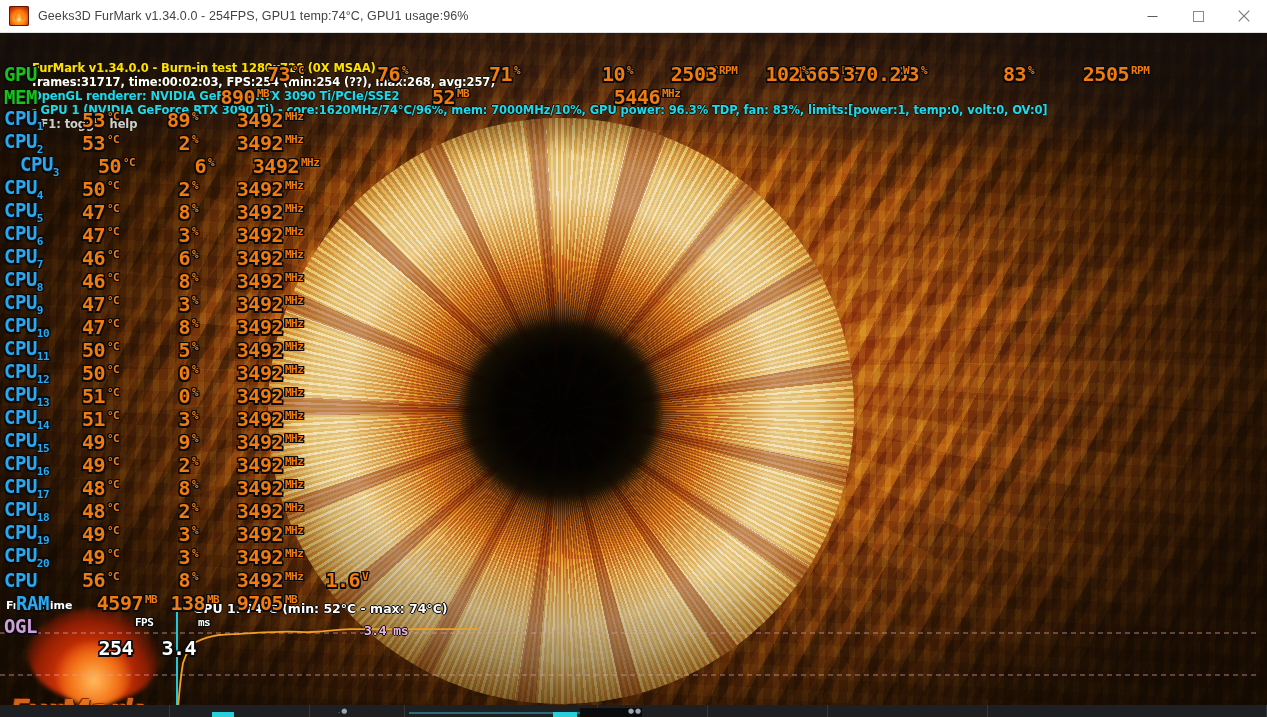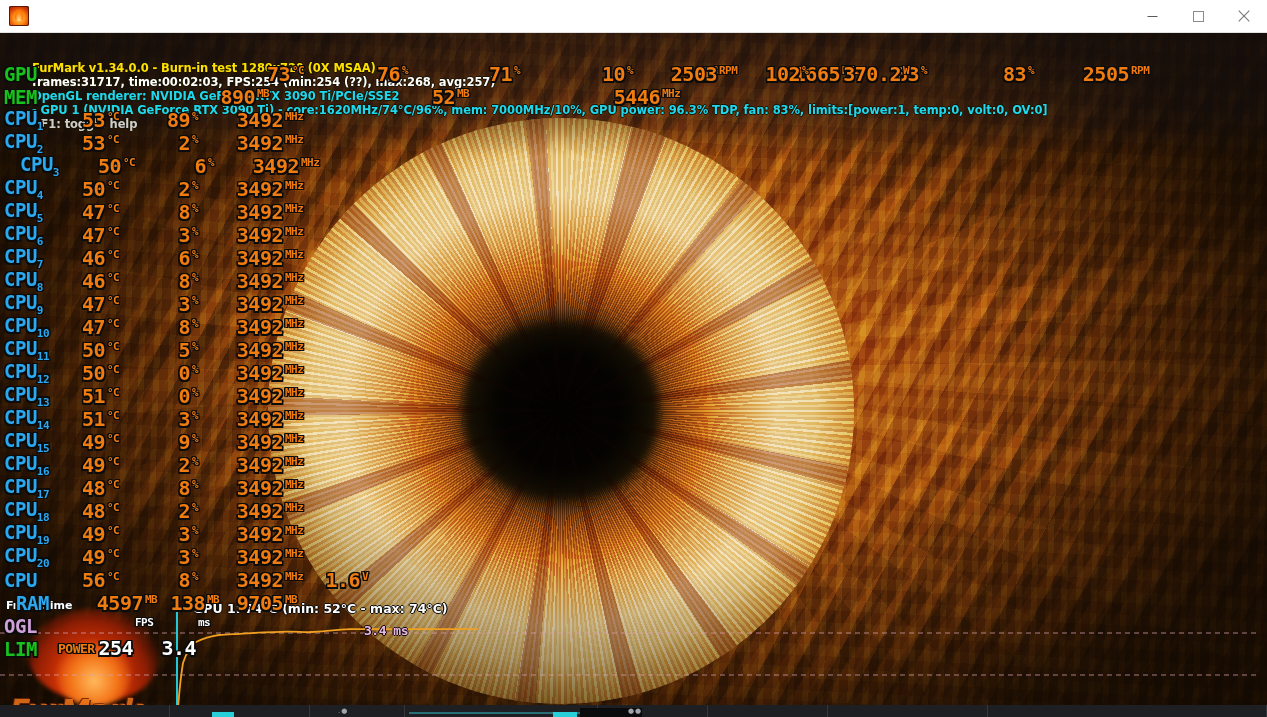--- a/index.html
+++ b/index.html
@@ -272,20 +272,21 @@
     position:absolute; bottom:0; height:9px; background:#0a0b0c;
   }
 </style>
 </head>
 <body>
 
 <div id="window">
 
   <div id="titlebar">
     <div class="tb-icon"></div>
+    <div class="tb-title">Geeks3D FurMark v1.34.0.0 - 254FPS, GPU1 temp:74°C, GPU1 usage:96%</div>
     <div class="tb-spacer"></div>
     <div class="tb-btn">
       <svg width="11" height="11" viewBox="0 0 11 11">
         <line x1="0.5" y1="5.5" x2="10.5" y2="5.5" stroke="#5a5a5a" stroke-width="1"></line>
       </svg>
     </div>
     <div class="tb-btn">
       <svg width="11" height="11" viewBox="0 0 11 11">
         <rect x="0.5" y="0.5" width="10" height="10" fill="none" stroke="#8a8a8a" stroke-width="1"></rect>
       </svg>
@@ -580,24 +581,20 @@
           <div class="osd-val" style="right: 984px;">9705</div>
           <div class="osd-unit" style="left: 285px; top: 2px;">MB</div>
         </div>
         <div class="osd-row" style="top: 581px;">
           <div class="osd-label lbl-ogl">OGL</div>
           <div class="osd-val white" style="right: 1134px;">254</div>
           <div class="osd-unit white" style="left: 135px; top: 2px;">FPS</div>
           <div class="osd-val white" style="right: 1071px;">3.4</div>
           <div class="osd-unit white" style="left: 198px; top: 2px;">ms</div>
         </div>
-        <div class="osd-row" style="top: 604px;">
-          <div class="osd-label lbl-lim">LIM</div>
-          <div class="osd-unit" style="left: 58px; top: 4px; font-size: 13px;">POWER</div>
-        </div>
       </div>
   </div>
 
   <div id="taskbar">
     <div class="tb-cell" style="width:170px"></div>
     <div class="tb-cell" style="width:140px">
       <div class="tb-accent" style="left:42px; width:22px"></div>
     </div>
     <div class="tb-cell" style="width:95px">
       <div class="tb-dots" style="left:28px">.●</div>

